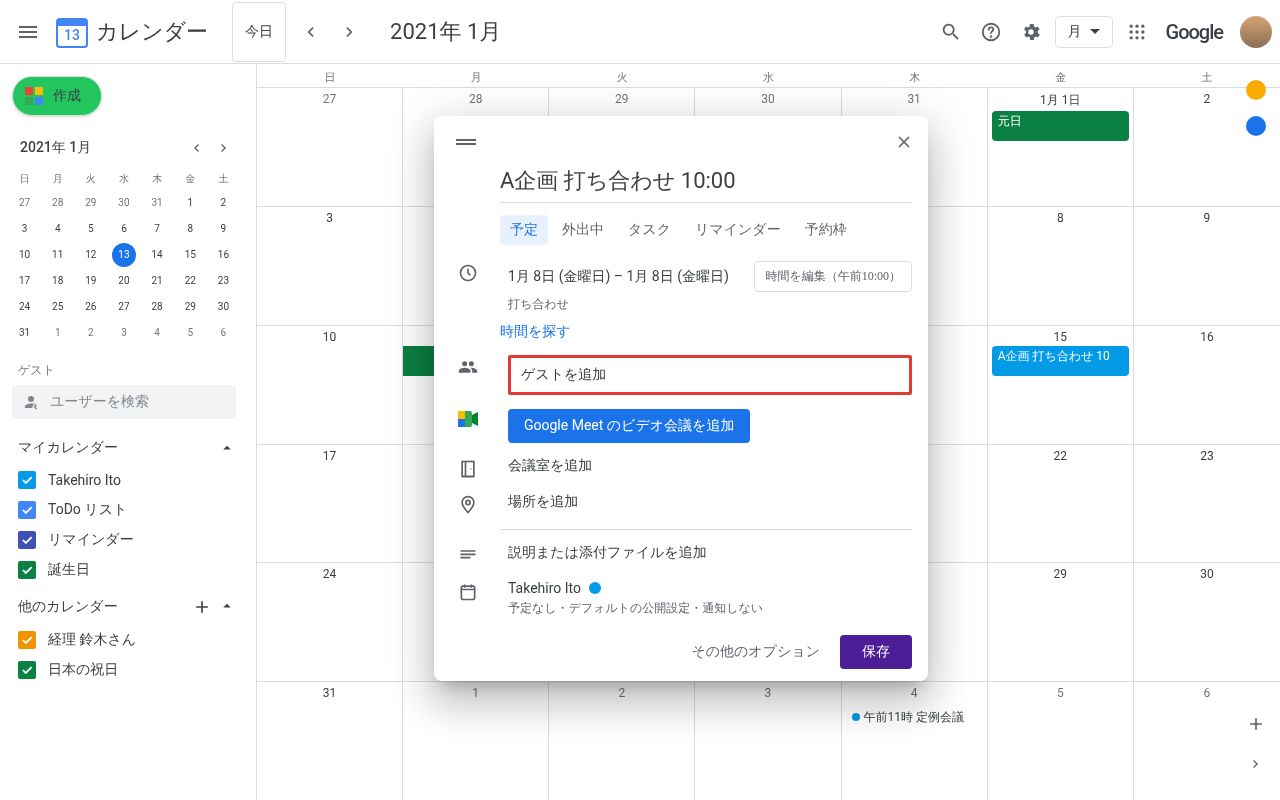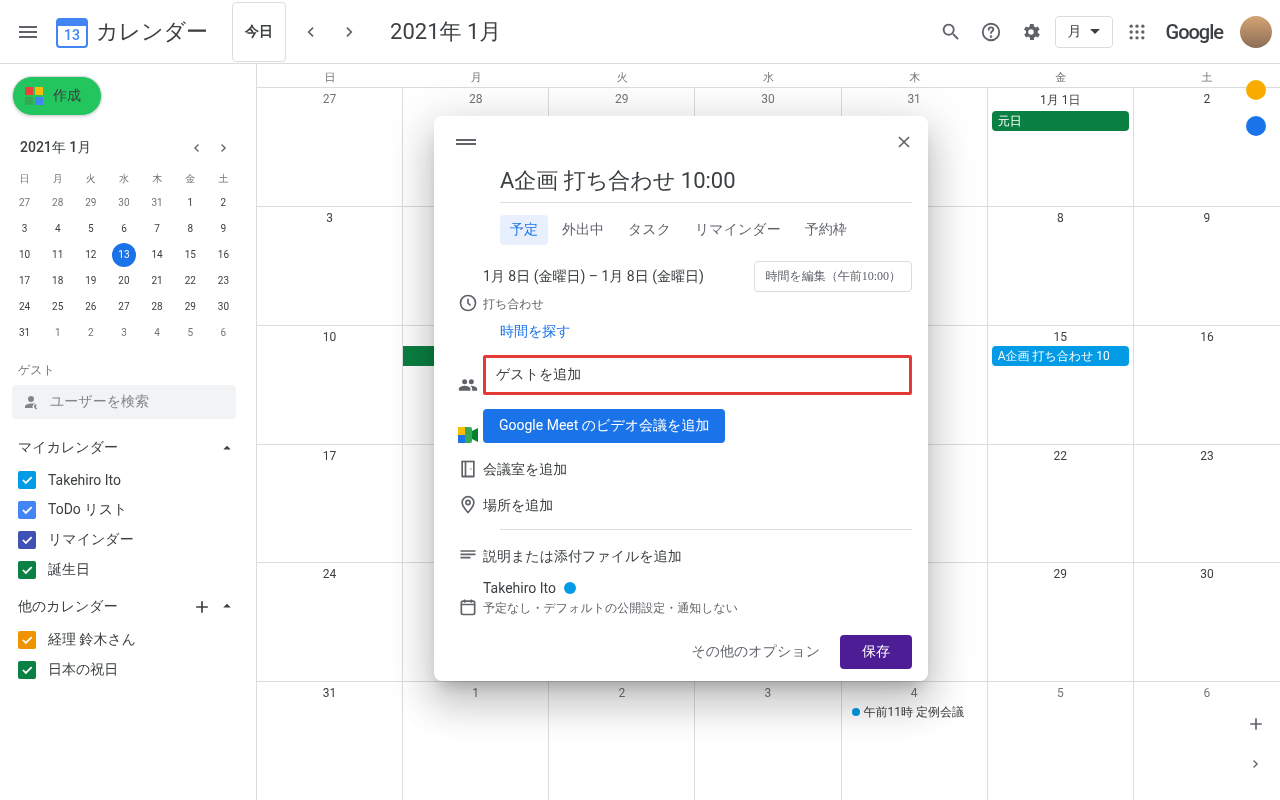--- a/index.html
+++ b/index.html
@@ -3,21 +3,21 @@
 <meta charset="utf-8">
 <style>
 * { box-sizing: border-box; margin: 0; padding: 0; }
 body { font-family: 'Google Sans', Roboto, Arial, sans-serif; color: #3c4043; font-size: 14px; overflow: hidden; width: 1280px; height: 800px; position: relative; background: #fff; }
 
 
 .hdr { height: 64px; display: flex; align-items: center; padding: 0 8px; border-bottom: 1px solid #dadce0; }
 .icon-btn { width: 40px; height: 40px; border-radius: 50%; display: flex; align-items: center; justify-content: center; cursor: pointer; color: #5f6368; }
 .cal-logo { width: 40px; height: 40px; display: flex; align-items: center; justify-content: center; position: relative; margin-left: 4px; }
 .app-name { font-size: 22px; color: #3c4043; margin-left: 4px; margin-right: 24px; }
-.today-btn { border: 1px solid #dadce0; border-radius: 4px; padding: 20px 12px; cursor: pointer; margin-right: 4px; font-weight: bold; }
+.today-btn { border: 1px solid #dadce0; border-radius: 4px; padding: 20px 12px; cursor: pointer; margin-right: 4px; }
 .hdr-date { font-size: 22px; color: #3c4043; margin-left: 20px; flex: 0 0 auto; }
 .hdr-spacer { flex: 1; }
 .view-btn { border: 1px solid #dadce0; border-radius: 4px; padding: 6px 12px; cursor: pointer; display: flex; align-items: center; gap: 8px; margin: 0 4px; }
 .avatar { width: 32px; height: 32px; border-radius: 50%; background: linear-gradient(#d4a574,#8c6d56); margin-left: 8px; }
 
 
 .body { display: flex; height: 736px; }
 .sidebar { width: 256px; flex-shrink: 0; padding: 8px 16px 0 8px; overflow-y: auto; }
 .create-btn { display: inline-flex; align-items: center; gap: 10px; border: 1px solid #dadce0; border-radius: 24px; padding: 10px 20px 10px 12px; box-shadow: 0 1px 3px rgba(0,0,0,.15); cursor: pointer; font-size: 14px; background: #22c55e; margin: 4px 0 16px 4px; }
 .plus-quad { width:18px; height:18px; position:relative; }
@@ -45,36 +45,36 @@
 
 .grid { flex:1; display:flex; flex-direction:column; border-left:1px solid #dadce0; }
 .grid-head { display:grid; grid-template-columns: repeat(7,1fr); }
 .grid-head .dow { text-align:center; font-size:11px; color:#70757a; padding:6px 0 2px; }
 .weeks { flex:1; display:grid; grid-template-rows: repeat(6,1fr); }
 .week { display:grid; grid-template-columns: repeat(7,1fr); border-top:1px solid #dadce0; }
 .cell { border-right:1px solid #dadce0; padding:4px 4px 0; overflow:hidden; }
 .cell:last-child { border-right:none; }
 .cell .num { text-align:center; font-size:12px; margin-bottom:2px; color:#3c4043; }
 .cell.prev .num, .cell.next .num { color:#70757a; }
-.chip { border-radius:4px; padding: 2px 6px; font-size:12px; white-space:nowrap; overflow:hidden; margin-bottom:2px; height: 20px; line-height: 16px; }
+.chip { border-radius:4px; padding: 2px 6px; font-size:12px; white-space:nowrap; overflow:hidden; margin-bottom:2px; height: 30px; line-height: 16px; }
 .chip.green { background:#0b8043; color:#fff; }
 .chip.blue { background:#039be5; color:#fff; }
 .chip.dot { background:transparent; color:#3c4043; display:flex; align-items:center; gap:4px; }
 .chip.dot::before { content:''; width:8px; height:8px; border-radius:50%; background:#039be5; flex-shrink:0; }
 
 
 .popup { position:absolute; left:434px; top:116px; width:494px; background:#fff; border-radius:8px; box-shadow: 0 24px 38px 3px rgba(0,0,0,.14),0 9px 46px 8px rgba(0,0,0,.12),0 11px 15px -7px rgba(0,0,0,.2); z-index:10; padding-bottom: 12px; }
 .popup-top { display:flex; justify-content:space-between; align-items:center; padding: 10px 8px 0 20px; color:#5f6368; }
 .drag { width:24px; display:flex; justify-content:center; }
 .pcontent { padding: 4px 16px 0 20px; }
 .ptitle { font-size: 22px; color:#3c4043; border-bottom: 1px solid #dadce0; padding: 4px 0 6px 0; margin-left: 46px; margin-bottom: 12px; }
 .tabs { display:flex; gap:4px; margin-left:46px; margin-bottom: 16px; flex-wrap: wrap; }
 .tab { padding: 6px 10px; border-radius:4px; font-size:14px; color:#5f6368; cursor:pointer; }
 .tab.active { background:#e8f0fe; color:#1a73e8; }
-.row { display:flex; align-items:flex-end; gap:1px; margin-bottom: 14px; }
+.row { display:flex; align-items:flex-start; gap:26px; margin-bottom: 14px; }
 .row .ico { width:28px; display:flex; justify-content:center; color:#5f6368; padding-top: 2px; flex-shrink:0; }
 .row .content { flex:1; font-size:14px; color:#3c4043; }
 .sub { font-size:12px; color:#5f6368; margin-top: 4px; }
 .timeedit { border:1px solid #dadce0; border-radius:4px; padding:6px 10px; font-size:12px; color:#5f6368; cursor:pointer; margin-left: auto; font-family: Liberation Serif, serif; }
 .findtime { color:#1a73e8; cursor:pointer; font-size:14px; margin-left: 46px; margin-top: -4px; margin-bottom: 14px; }
 .guest-input { border:3px solid #e53935; padding: 8px 10px; color:#80868b; cursor:text; border-radius: 2px; }
 .meet-btn { background:#1a73e8; color:#fff; padding: 8px 16px; border-radius:4px; cursor:pointer; display:inline-block; font-size: 14px; }
 .divider { height:1px; background:#dadce0; margin: 8px 0 14px 46px; }
 .popup-footer { display:flex; justify-content:flex-end; align-items:center; gap:20px; padding: 4px 16px 0; }
 .more-opts { color:#5f6368; cursor:pointer; font-size: 14px; }

